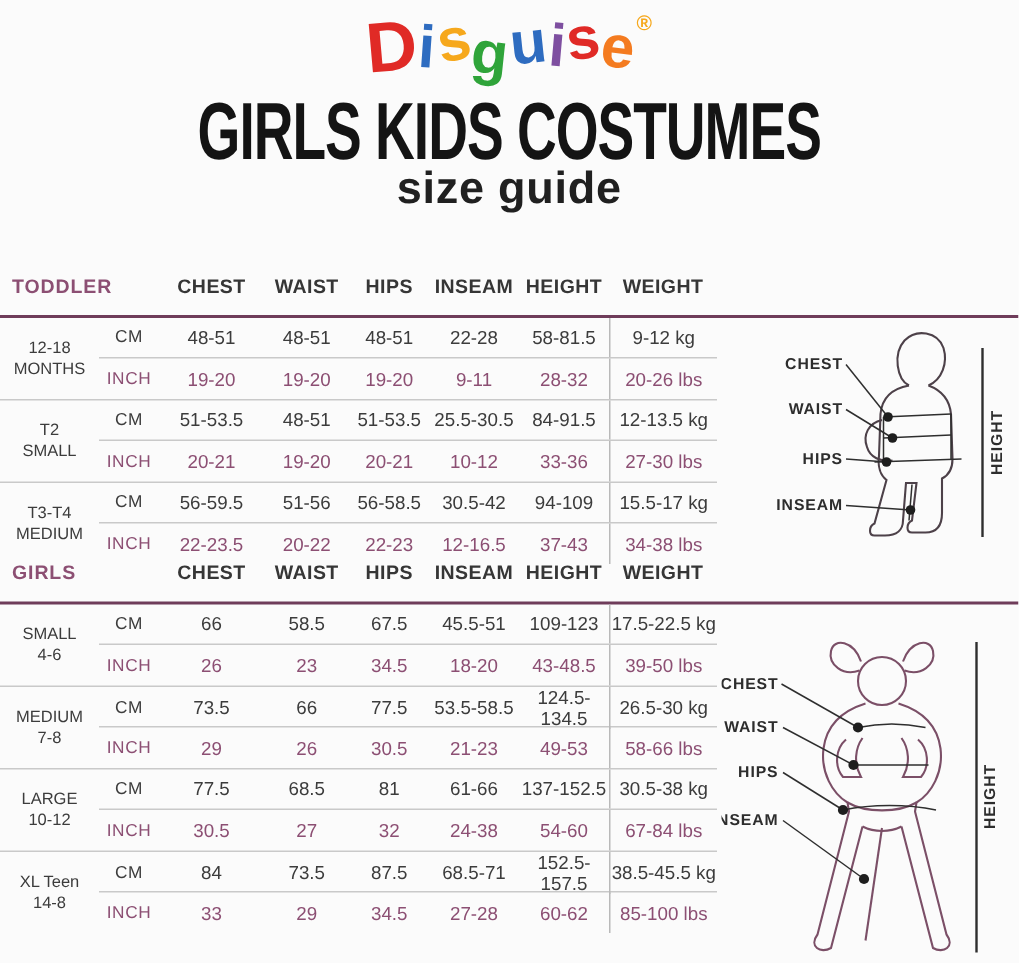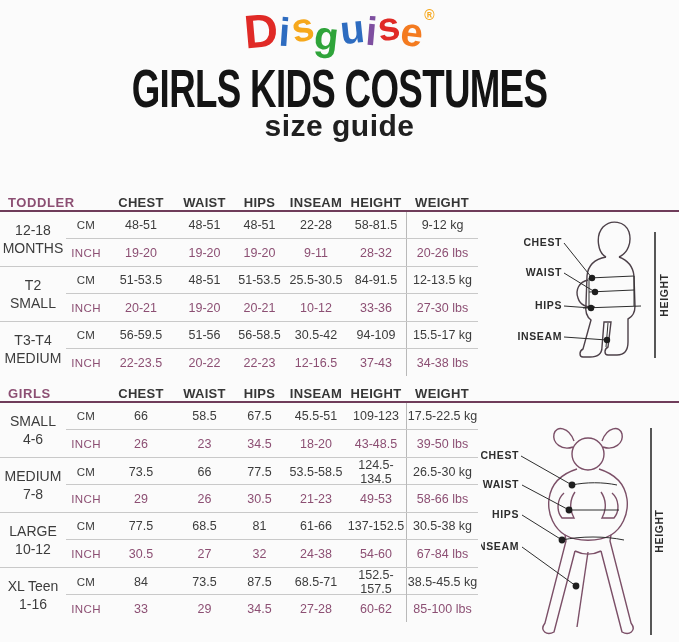--- a/index.html
+++ b/index.html
@@ -31,30 +31,30 @@
 
   
   .table-block { position:absolute; left:0; width:679px; }
   .tb-toddler { top:172px; }
   .tb-girls   { top:372px; }
 
   .thead { width:679px; border-bottom:2px solid #6f3c5a; }
   .tb-toddler .thead { height:40px; }
   .tb-girls   .thead { height:31px; }
   .thead-grid { display:grid; grid-template-columns:66px 40px 70px 57px 53px 60px 60px 72px;
-                width:478px; height:100%; align-items:end; padding-bottom:0; }
+                width:478px; height:100%; align-items:end; padding-bottom:12px; }
   .tname { grid-column:1 / 3; padding-left:8px; color:#8c4f73; font-weight:bold;
            font-size:13px; letter-spacing:0.6px; }
   .chead { text-align:center; font-weight:bold; font-size:13px; color:#363636; letter-spacing:0.3px; }
 
   .tbody { width:478px; }
   .group { display:grid; grid-template-columns:66px 412px; border-top:1px solid #c9c9c9; }
   .group:first-child { border-top:none; }
   .glabel { display:flex; flex-direction:column; justify-content:center; align-items:center;
-            font-size:14px; color:#3c3c3c; line-height:1.3; text-align:center; }
+            font-size:11px; color:#3c3c3c; line-height:1.3; text-align:center; }
   .subrow { display:grid; grid-template-columns:40px 70px 57px 53px 60px 60px 72px;
             height:27px; align-items:center; }
   .subrow.cm { border-bottom:1px solid #c9c9c9; }
   .unit { text-align:center; font-size:11.5px; letter-spacing:0.4px; color:#3c3c3c; }
   .cell { text-align:center; font-size:12.5px; color:#3c3c3c; }
   .subrow.inch .unit, .subrow.inch .cell { color:#8c4f73; }
   .wcell { border-left:1px solid #b9b9b9; height:100%; display:flex;
            align-items:center; justify-content:center; }
 
   
@@ -274,21 +274,21 @@
             <span class="cell">24-38</span>
             <span class="cell">54-60</span>
             <span class="cell wcell">67-84 lbs</span>
           </div>
         </div>
       </div>
 
       <div class="group">
         <div class="glabel">
           <span>XL Teen</span>
-          <span>1-16</span>
+          <span>14-8</span>
         </div>
         <div class="rows">
           <div class="subrow cm">
             <span class="unit">CM</span>
             <span class="cell">84</span>
             <span class="cell">73.5</span>
             <span class="cell">87.5</span>
             <span class="cell">68.5-71</span>
             <span class="cell">152.5-157.5</span>
             <span class="cell wcell">38.5-45.5 kg</span>

